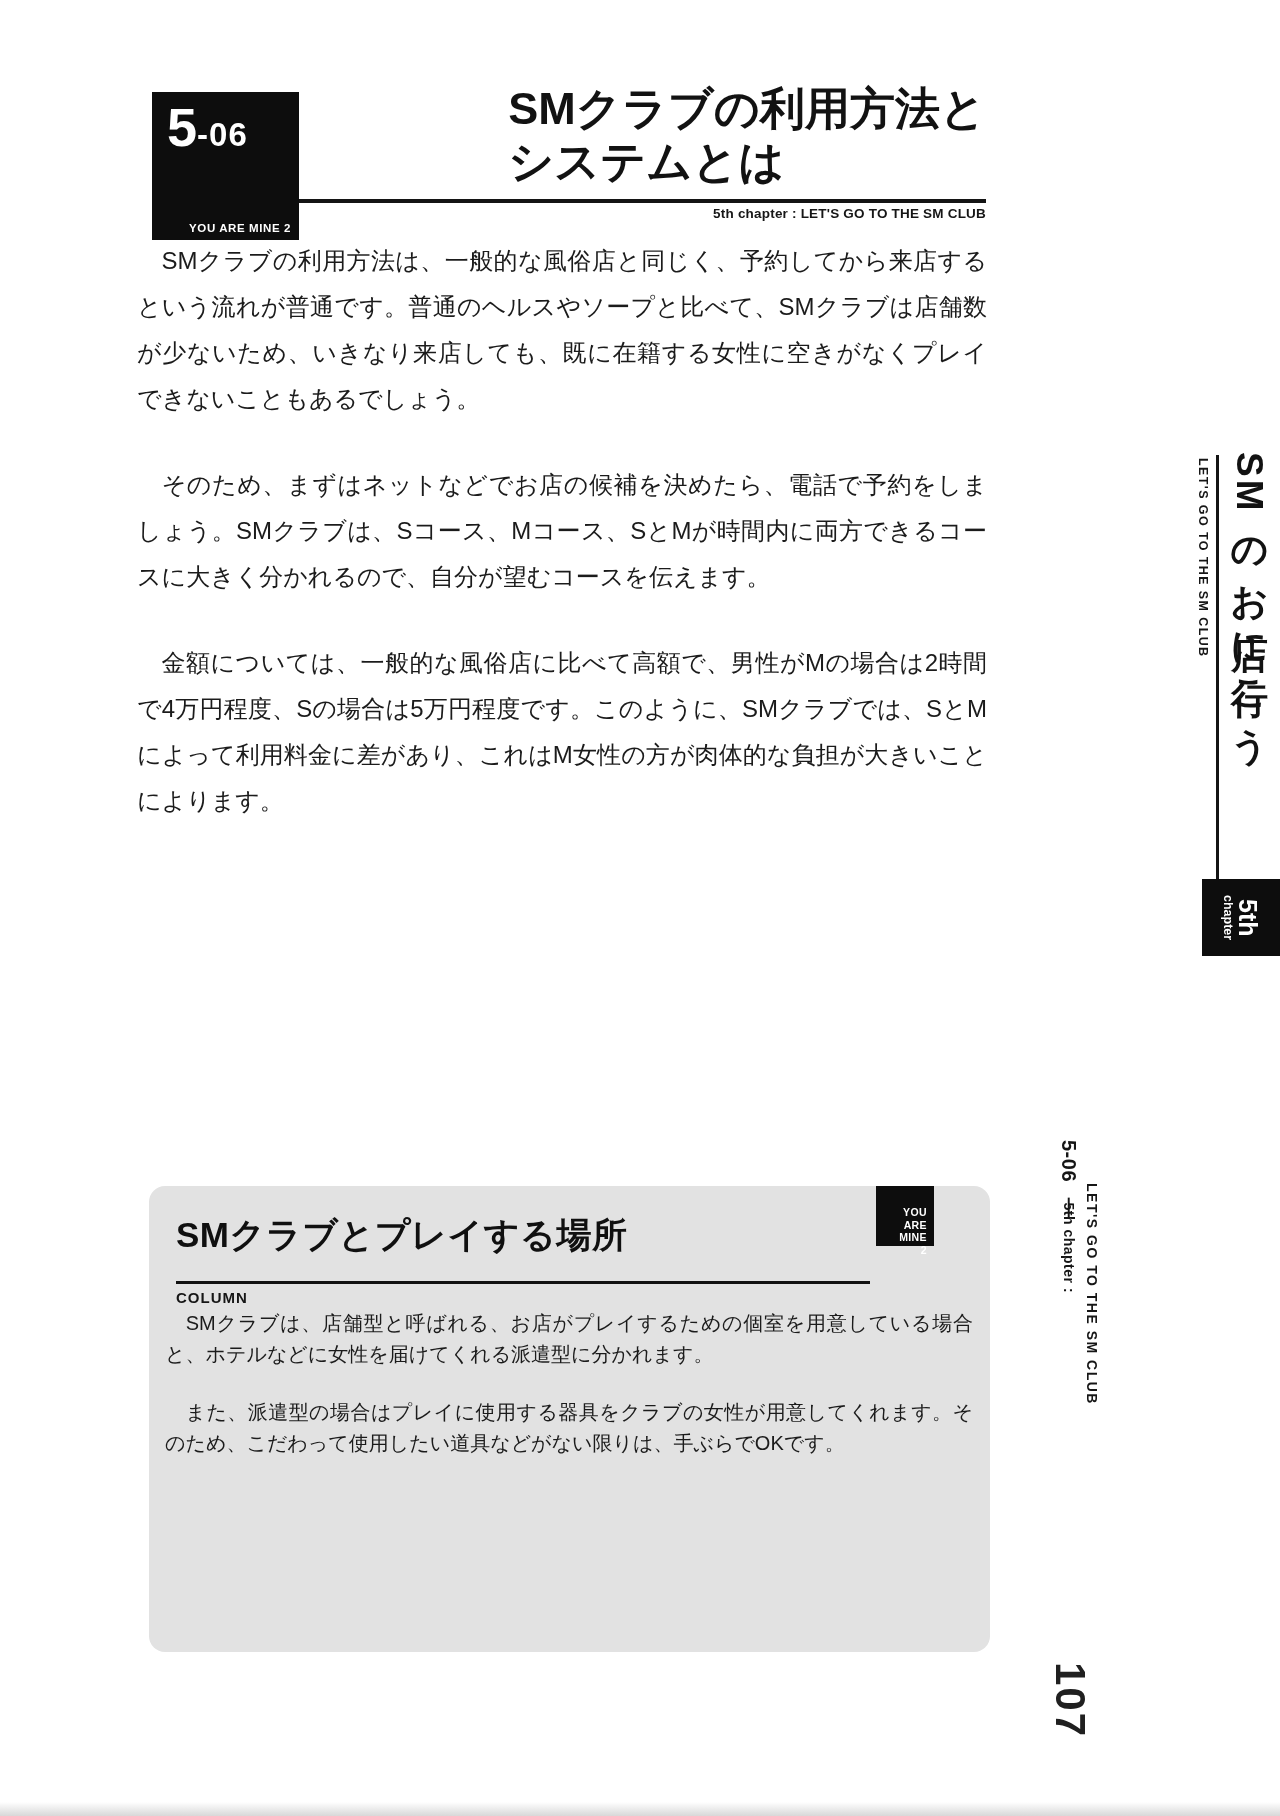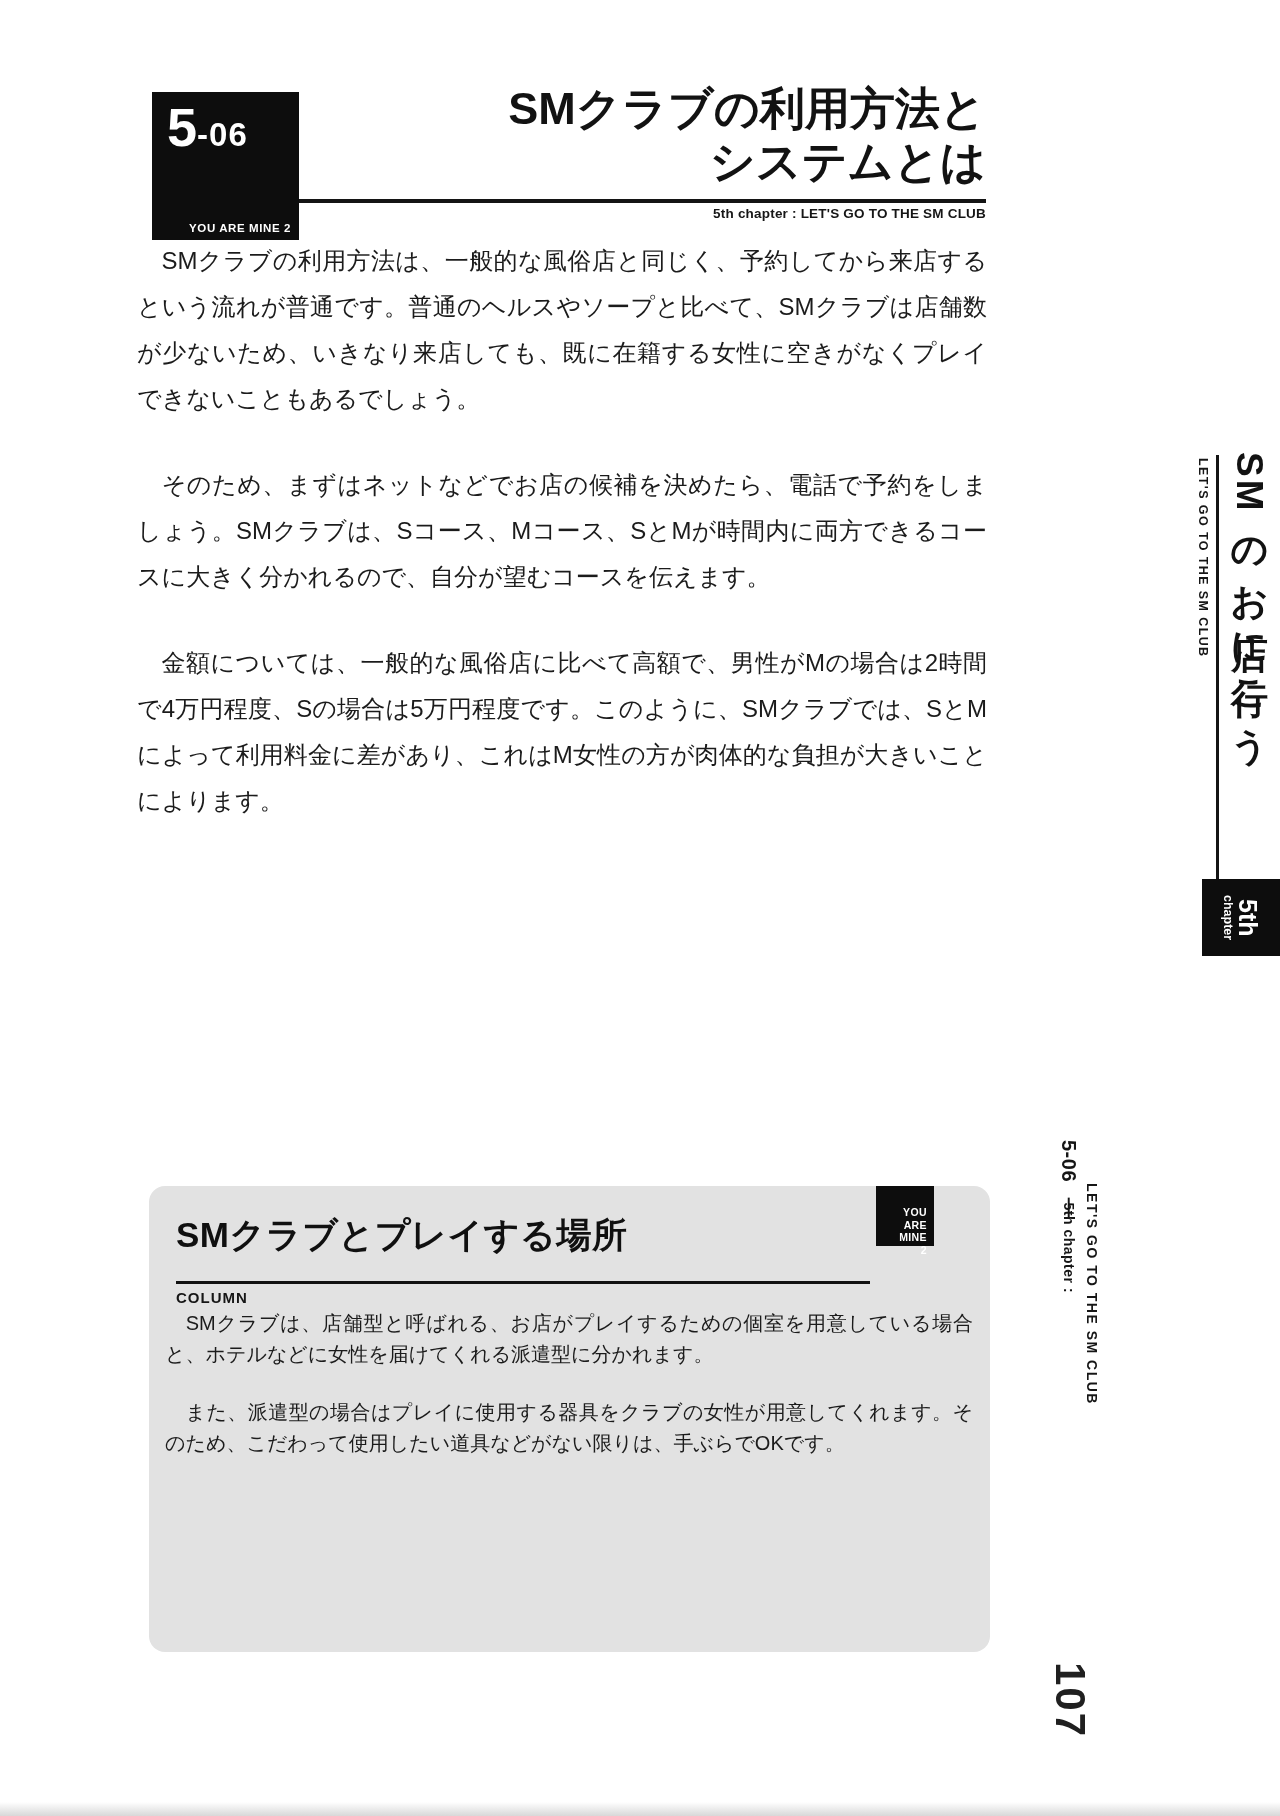--- a/index.html
+++ b/index.html
@@ -21,21 +21,21 @@
   .section-number{position:absolute;left:15px;top:6px;white-space:nowrap;}
   .section-number .major{font-size:54px;font-weight:bold;line-height:1.1;}
   .section-number .minor{font-size:33px;font-weight:bold;letter-spacing:1px;}
   .series-label{
     position:absolute;right:8px;bottom:6px;
     font-size:11.5px;font-weight:bold;letter-spacing:0.6px;white-space:nowrap;
   }
   .header-rule{position:absolute;left:299px;top:199px;width:687px;height:4px;background:#141414;}
   .page-title{
     position:absolute;right:294px;top:82px;
-    text-align:right;font-weight:bold;color:#121212;
+    text-align:left;font-weight:bold;color:#121212;
     font-size:45px;line-height:53px;letter-spacing:0px;white-space:nowrap;
   }
   .chapter-caption{
     position:absolute;right:294px;top:206px;
     font-size:13.5px;font-weight:bold;letter-spacing:0.2px;white-space:nowrap;
   }
 
   
   .body-text{
     position:absolute;left:137px;top:238px;width:850px;

